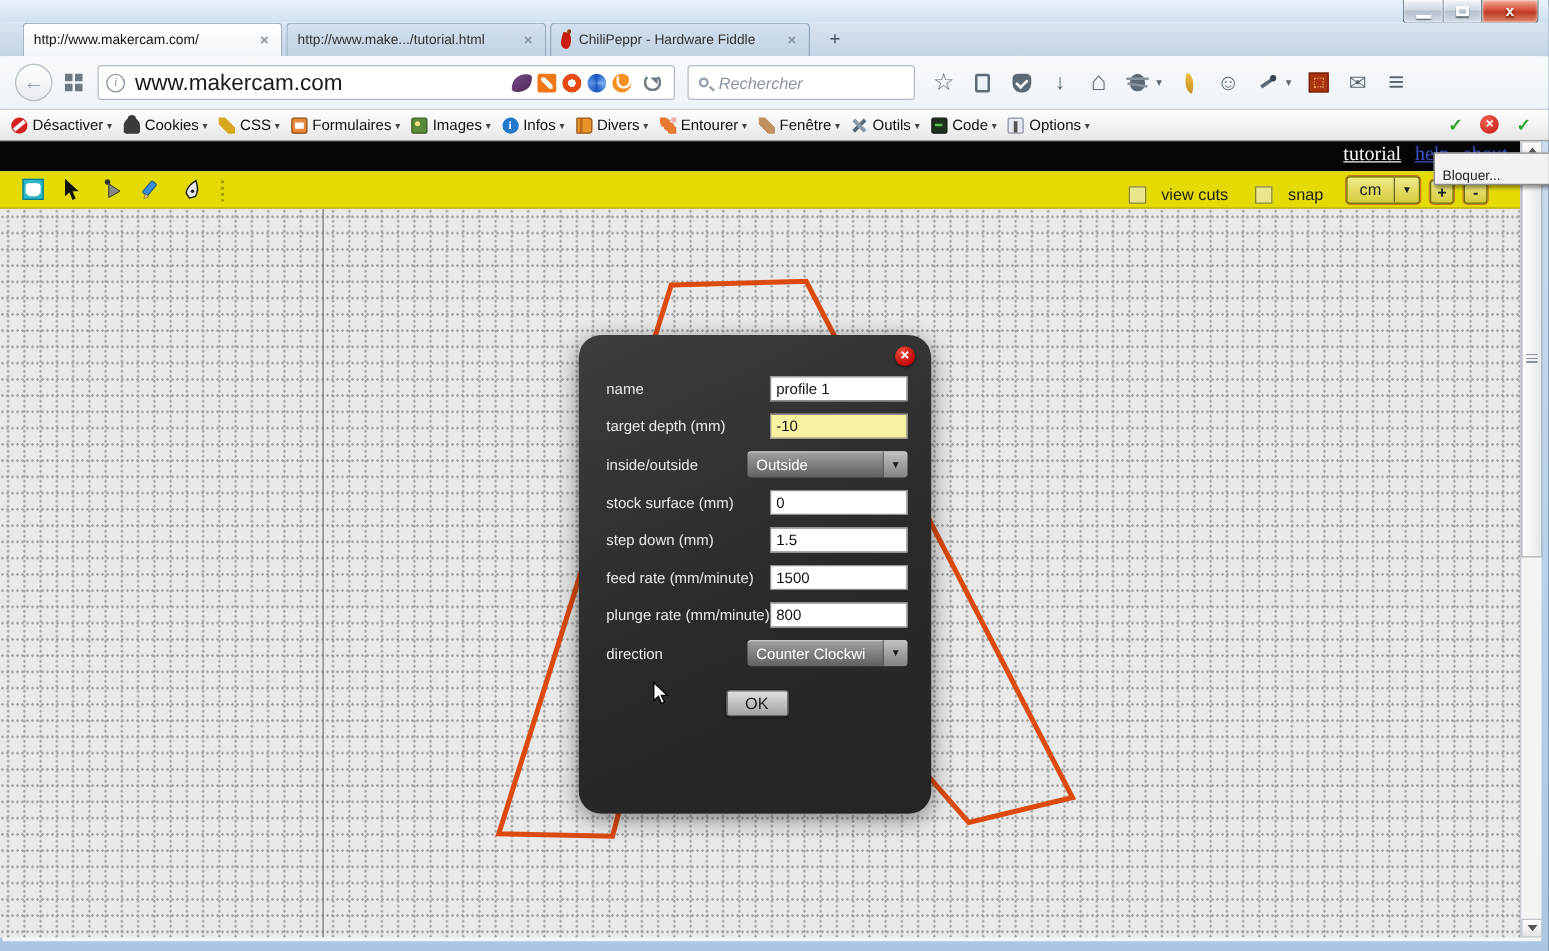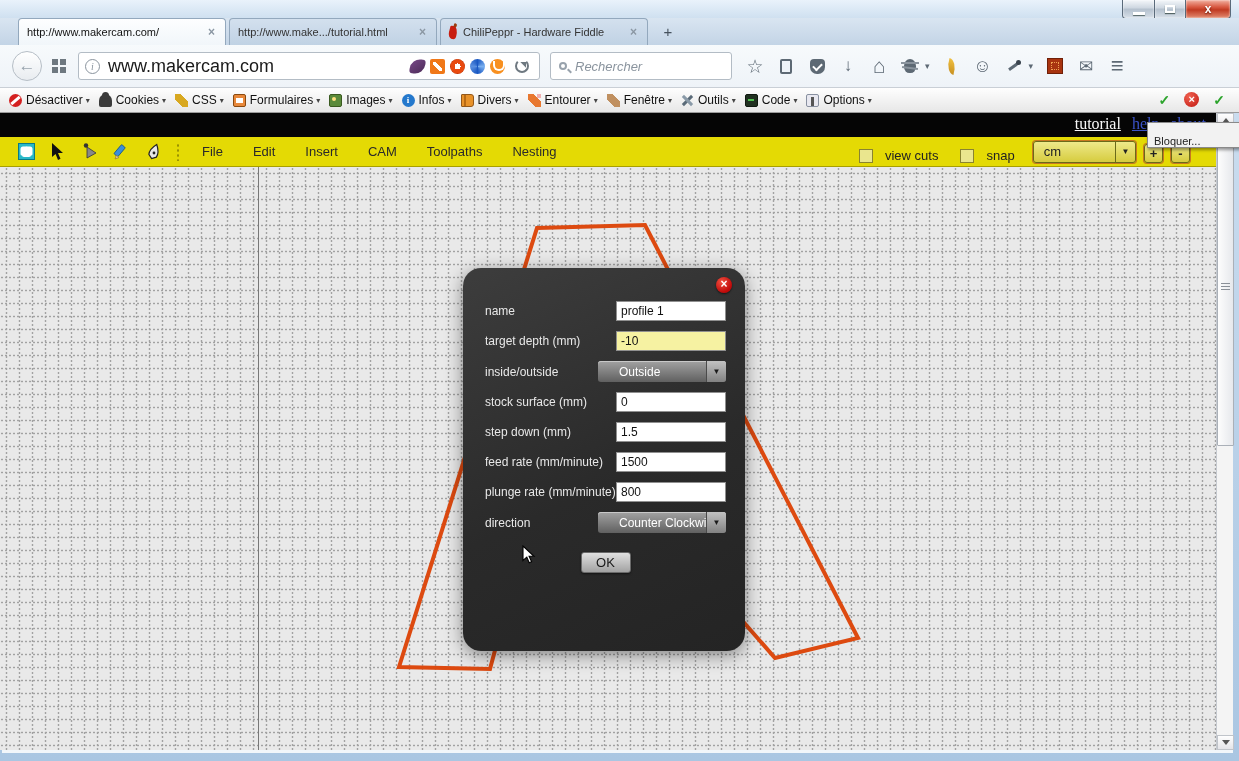--- a/index.html
+++ b/index.html
@@ -111,42 +111,42 @@
   .apptoolbar{position:absolute;left:0;top:137px;width:1216px;height:30px;background:#e4da04;border-bottom:1px solid #a89f00;display:flex;align-items:center;}
   .tools{display:flex;align-items:center;gap:12px;margin-left:16px;}
   .tool{width:20px;height:20px;display:flex;align-items:center;justify-content:center;}
   .handtool{width:17px;height:17px;background:#28b8c8;border:1px solid #0a7a88;display:flex;align-items:center;justify-content:center;}
   .handtool::after{content:"";width:9px;height:10px;background:#fff;border-radius:3px 3px 2px 2px;box-shadow:-2px -1px 0 -0.5px #fff,2px -1px 0 -0.5px #fff;}
   .dotsep{width:4px;height:18px;margin-left:12px;background-image:radial-gradient(circle,#9a9200 1px,transparent 1.3px);background-size:4px 5px;}
   .menus{display:flex;gap:30px;margin-left:22px;font-size:13px;color:#2a2a2a;}
   .menus .menu{cursor:default;}
   .tb-right{margin-left:auto;display:flex;align-items:flex-end;gap:8px;margin-right:26px;font-size:13px;color:#222;}
   .checkbox{width:14px;height:14px;background:#eae68e;border:1px solid #8a8430;margin-right:4px;}
-  .unitdd{display:flex;align-items:center;height:22px;border:1px solid #6a6a1a;border-radius:3px;background:linear-gradient(#eee98a,#d6cc3e);margin-left:10px;box-shadow:0 0 0 1px #c87820;gap:44px;}
+  .unitdd{display:flex;align-items:center;height:22px;border:1px solid #6a6a1a;border-radius:3px;background:linear-gradient(#eee98a,#d6cc3e);margin-left:10px;box-shadow:0 0 0 1px #c87820;}
   .unitdd .uval{padding:0 10px;font-size:13px;}
   .unitdd .uarrow{width:20px;height:100%;border-left:1px solid #6a6a1a;display:flex;align-items:center;justify-content:center;font-size:8px;color:#222;}
   .zbtn{width:19px;height:19px;border:1px solid #6a6a1a;border-radius:3px;background:linear-gradient(#eee98a,#d6cc3e);box-shadow:0 0 0 1px #c87820;text-align:center;line-height:17px;font-size:13px;color:#222;font-weight:bold;}
 
   
   .canvas{position:absolute;left:0;top:167px;width:1216px;height:583px;background-color:#e9e9e9;
     background-image:radial-gradient(circle,#a2a2a2 .8px,transparent 1.2px),radial-gradient(circle,#a2a2a2 .8px,transparent 1.2px);
     background-size:13px 4px,4px 13px;overflow:hidden;}
   .vaxis{position:absolute;top:0;bottom:0;width:1px;background:#787878;}
   .shape-svg{position:absolute;left:0;top:0;}
 
   
   .dialog{position:absolute;left:463px;top:101px;width:282px;height:383px;border-radius:18px;
     background:linear-gradient(155deg,#3d3d3d,#2a2a2a 55%,#242424);box-shadow:0 4px 18px rgba(0,0,0,.45);padding:33px 19px 0 22px;}
   .dlg-close{position:absolute;right:13px;top:9px;width:16px;height:16px;border-radius:50%;background:radial-gradient(circle at 35% 30%,#f05040,#c00808 70%);color:#fff;font-size:12px;font-weight:bold;text-align:center;line-height:15px;box-shadow:0 1px 2px rgba(0,0,0,.6);}
   .drow{display:flex;align-items:center;height:20px;margin-bottom:10px;}
   .dlabel{flex:1;font-size:12px;color:#e8e8e8;}
   .dinput{width:110px;height:20px;border:1px solid #909090;background:#fff;font-size:12px;font-family:"Liberation Sans",sans-serif;padding:0 4px;color:#111;}
   .dinput.hl{background:#f6f2a2;}
   .dselect{width:128px;height:21px;border-radius:3px;background:linear-gradient(#a2a2a2,#606060);display:flex;align-items:center;box-shadow:inset 0 1px 0 #c8c8c8;}
-  .dselect .sval{flex:1;font-size:12px;color:#fff;padding:0 21px;white-space:nowrap;overflow:hidden;}
+  .dselect .sval{flex:1;font-size:12px;color:#fff;padding:0 7px;white-space:nowrap;overflow:hidden;}
   .dselect .sarrow{width:20px;height:100%;border-left:1px solid #4a4a4a;background:linear-gradient(#c2c2c2,#828282);border-radius:0 3px 3px 0;display:flex;align-items:center;justify-content:center;font-size:8px;color:#1a1a1a;}
   .okbtn{display:block;margin:19px auto 0;width:50px;height:21px;border:1px solid #6a6a6a;border-radius:3px;background:linear-gradient(#e0e0e0,#a2a2a2);font-size:13px;color:#1a1a1a;text-align:center;line-height:19px;box-shadow:0 1px 2px rgba(0,0,0,.5);}
 
   .cursor{position:absolute;z-index:60;}
 
   
   .vscroll{position:absolute;left:1216px;top:113px;width:17px;height:637px;background:#f4f4f4;border-left:1px solid #c6cad0;}
   .sbtn{position:absolute;left:0;width:17px;height:15px;background:linear-gradient(#fefefe,#e4e4e8);border:1px solid #c0c4ca;display:flex;align-items:center;justify-content:center;}
   .sbtn.up{top:0;}
   .sbtn.down{bottom:0;}
@@ -347,28 +347,20 @@
           </svg>
     </span>
     <span class="tool">
       <svg class="toolsvg" width="16" height="18" viewBox="0 0 16 18">
             <path d="M8,1 C4,6 3,9 4,13 L8,16 L12,13 C13,9 12,6 8,1 Z" fill="#e8e8e8" stroke="#222" stroke-width="1.2" transform="rotate(20 8 9)"></path>
             <circle cx="8" cy="10" r="1.4" fill="#222"></circle>
           </svg>
     </span>
   </div>
   <span class="dotsep"></span>
-  <div class="menus">
-    <span class="menu">File</span>
-    <span class="menu">Edit</span>
-    <span class="menu">Insert</span>
-    <span class="menu">CAM</span>
-    <span class="menu">Toolpaths</span>
-    <span class="menu">Nesting</span>
-  </div>
   <div class="tb-right">
     <span class="checkbox"></span>
     <span>view cuts</span>
     <span class="checkbox" style="margin-left:14px"></span>
     <span>snap</span>
     <span class="unitdd">
       <span class="uval">cm</span>
       <span class="uarrow">▼</span>
     </span>
     <span class="zbtn">+</span>

